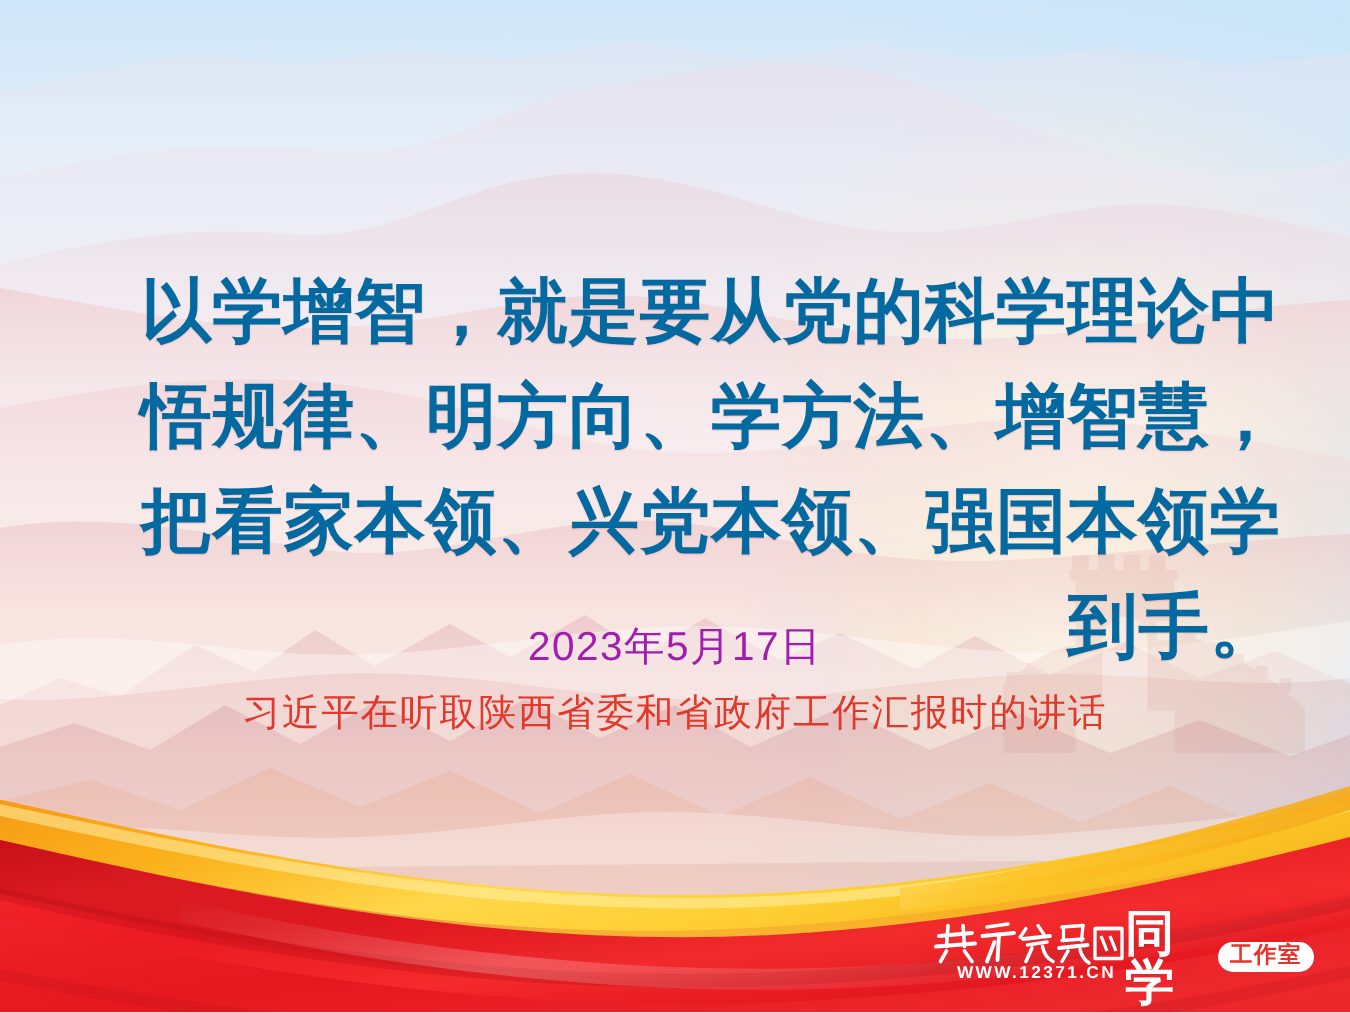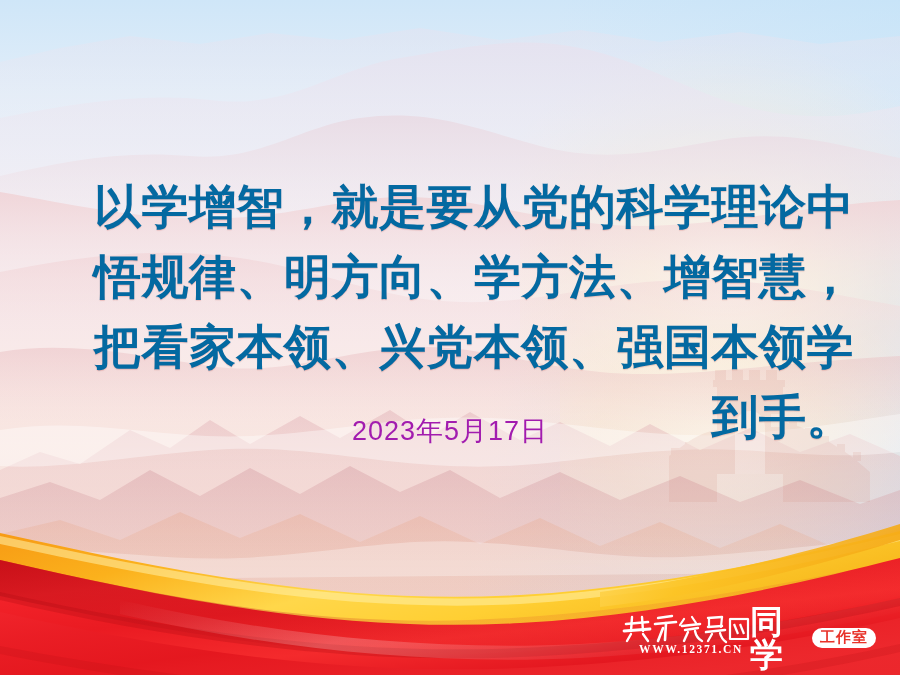--- a/index.html
+++ b/index.html
@@ -147,21 +147,21 @@
   .logo-cpc .url {
     position: absolute;
     left: 10px;
     top: 29px;
     width: 118px;
     text-align: center;
     color: #ffffff;
     font-size: 11.5px;
     font-weight: bold;
     letter-spacing: 1.6px;
-    font-family: Liberation Serif, serif;
+    font-family: Liberation Sans, sans-serif;
   }
   .logo-tx {
     position: relative;
     width: 126px;
     height: 44px;
     display: flex;
     align-items: center;
   }
   .tx-han {
     font-size: 33px;
@@ -268,20 +268,21 @@
       <rect x="150" y="76" width="8" height="9"></rect>
       <rect x="166" y="84" width="8" height="9"></rect>
       <rect x="182" y="92" width="8" height="9"></rect>
       <rect x="198" y="100" width="8" height="9"></rect>
     </g>
   </svg>
 
   <div class="headline">以学增智，就是要从党的科学理论中悟规律、明方向、学方法、增智慧，把看家本领、兴党本领、强国本领学到手。</div>
 
   <div class="datetime">2023年5月17日</div>
+  <div class="source">习近平在听取陕西省委和省政府工作汇报时的讲话</div>
 
   <svg class="ribbon" viewBox="0 0 900 675" preserveAspectRatio="none">
     <defs>
       <linearGradient id="goldGrad" x1="0" y1="0" x2="1" y2="0.4">
         <stop offset="0%" stop-color="#f79a14"></stop>
         <stop offset="25%" stop-color="#fbb11c"></stop>
         <stop offset="52%" stop-color="#ffd74a"></stop>
         <stop offset="74%" stop-color="#ffcf33"></stop>
         <stop offset="100%" stop-color="#f7b81c"></stop>
       </linearGradient>

